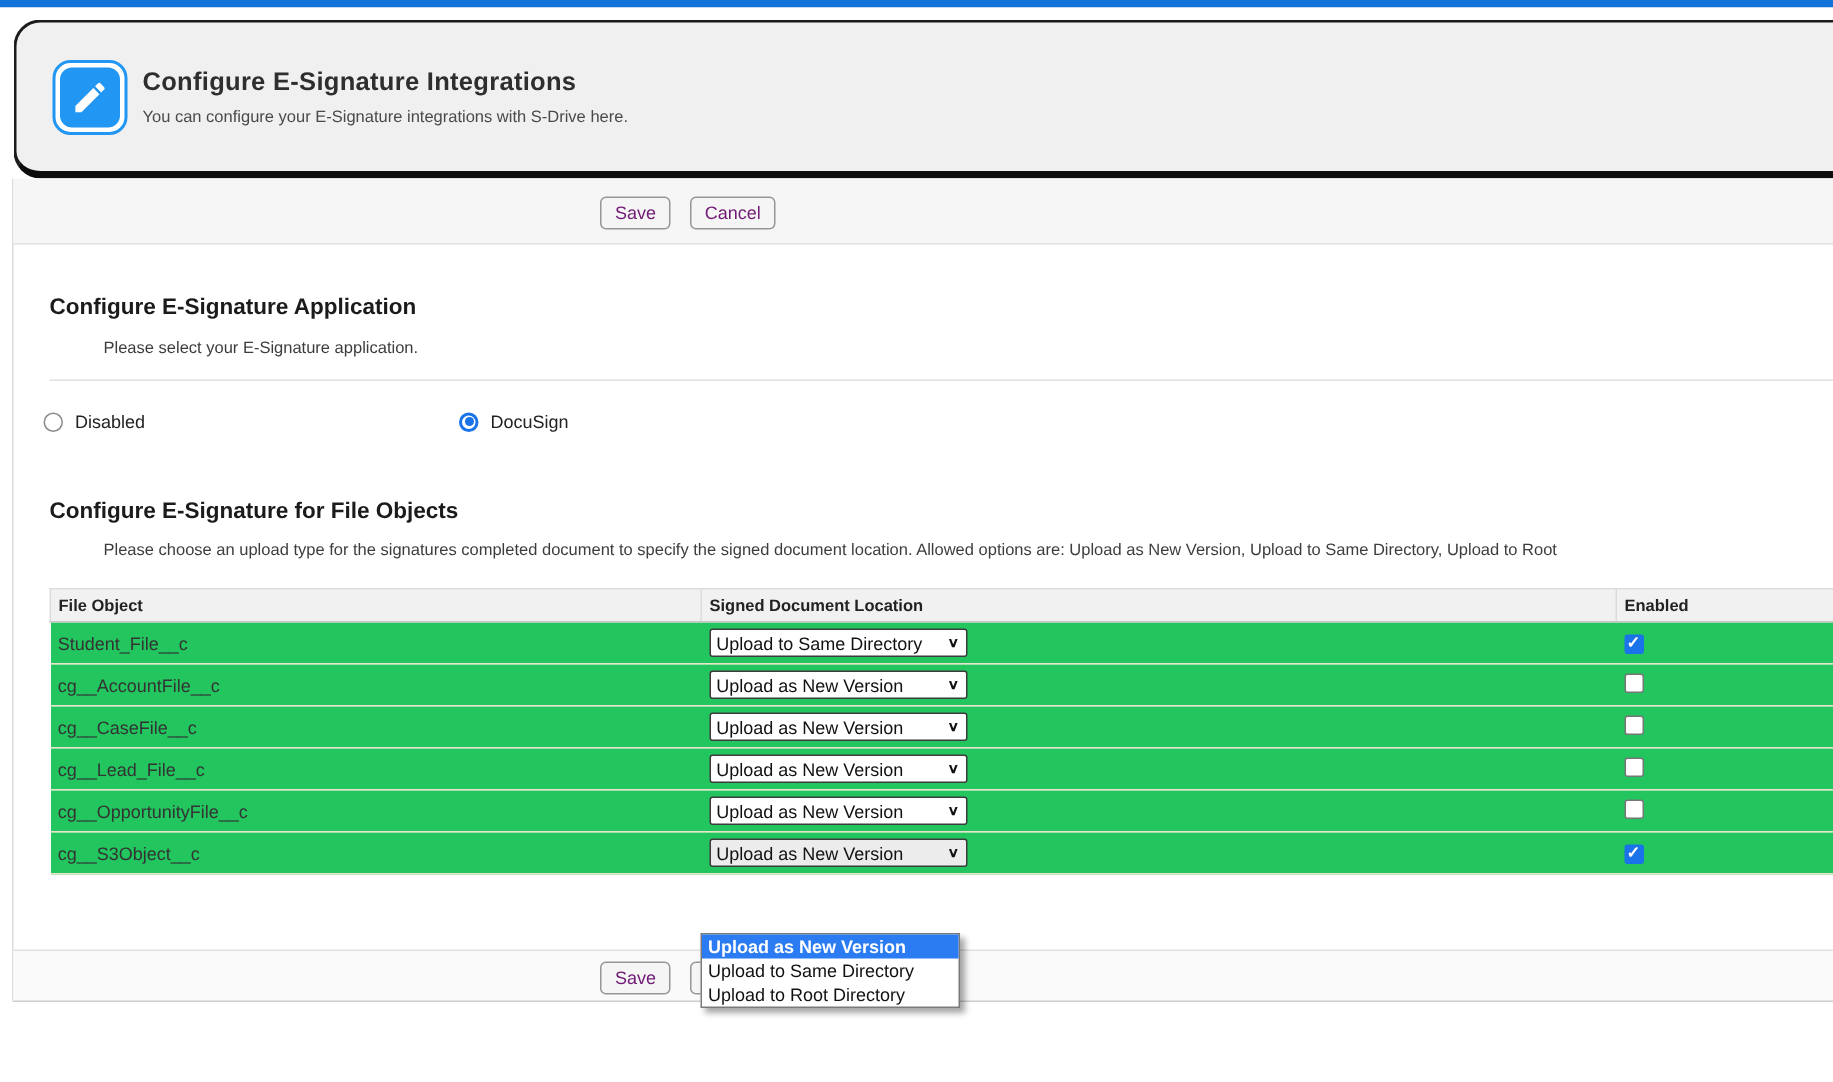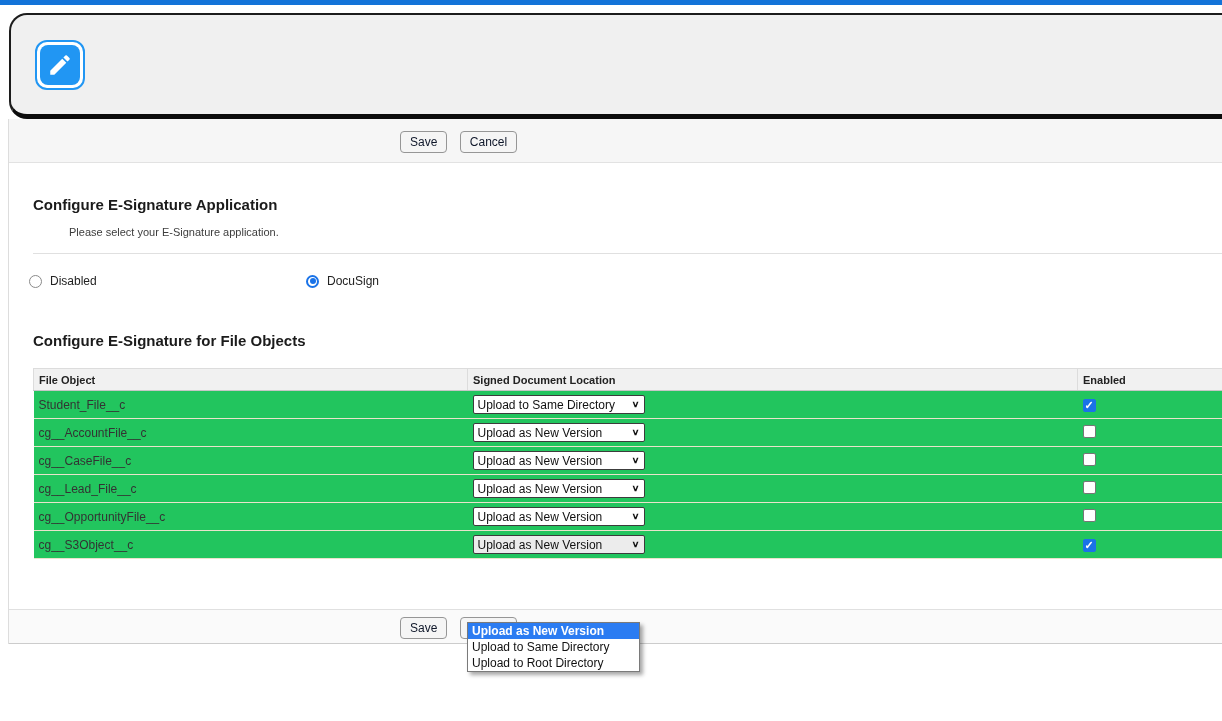--- a/index.html
+++ b/index.html
@@ -24,21 +24,21 @@
   .header-sub { font-size:11px; color:#4a4a4a; margin-top:7px; }
 
   
   .content { border-left:1px solid #ddd; margin-left:8px; width:1214px; }
 
   
   .btnbar { background:#f6f6f6; border-bottom:1px solid #e2e2e2; }
   .btnbar.top { height:44px; padding:12px 0 0 391px; }
   .btnbar.bottom { background:#fafafa; border-top:1px solid #e0e0e0;
     border-bottom:1px solid #ccc; height:35px; padding:7px 0 0 391px; margin-top:50px; }
-  .btn { display:inline-block; font-size:12px; color:#0f172a; background:#f5f5f5;
+  .btn { display:inline-block; font-size:12px; color:#701a75; background:#f5f5f5;
     border:1px solid #969696; border-radius:4px; padding:3px 9px; cursor:pointer; }
   .btn + .btn { margin-left:8px; }
 
   
   .section { padding-left:24px; }
   .section-heading { font-size:15px; font-weight:bold; color:#1b1b1b; }
   .section-desc { font-size:11px; color:#3d3d3d;padding-left:36px; }
   .app-heading { padding-top:33px; }
   .app-desc { margin-top:13px; }
   .app-divider { border-top:1px solid #e0e0e0; margin:15px 0 0 24px; }
@@ -94,20 +94,24 @@
 
 <div class="header-wrap">
   <div class="header-box">
     <div class="app-icon">
       <div class="app-icon-inner">
         <svg viewBox="0 0 24 24">
             <path fill="#ffffff" d="M3 17.25V21h3.75L17.81 9.94l-3.75-3.75L3 17.25zM20.71 7.04a1 1 0 0 0 0-1.41l-2.34-2.34a1 1 0 0 0-1.41 0l-1.83 1.83 3.75 3.75 1.83-1.83z"></path>
           </svg>
       </div>
     </div>
+    <div class="header-text">
+      <div class="header-title">Configure E-Signature Integrations</div>
+      <div class="header-sub">You can configure your E-Signature integrations with S-Drive here.</div>
+    </div>
   </div>
 </div>
 
 <div class="content">
 
   <div class="btnbar top">
     <button class="btn">Save</button>
     <button class="btn">Cancel</button>
   </div>
 
@@ -123,20 +127,21 @@
       <span>Disabled</span>
     </div>
     <div class="radio-item">
       <span class="radio checked"></span>
       <span>DocuSign</span>
     </div>
   </div>
 
   <div class="section">
     <div class="section-heading files-heading">Configure E-Signature for File Objects</div>
+    <div class="section-desc files-desc">Please choose an upload type for the signatures completed document to specify the signed document location. Allowed options are: Upload as New Version, Upload to Same Directory, Upload to Root</div>
   </div>
 
   <table class="obj-table">
     <colgroup>
         <col class="c1">
         <col class="c2">
         <col class="c3">
       </colgroup>
     <thead>
       <tr>

